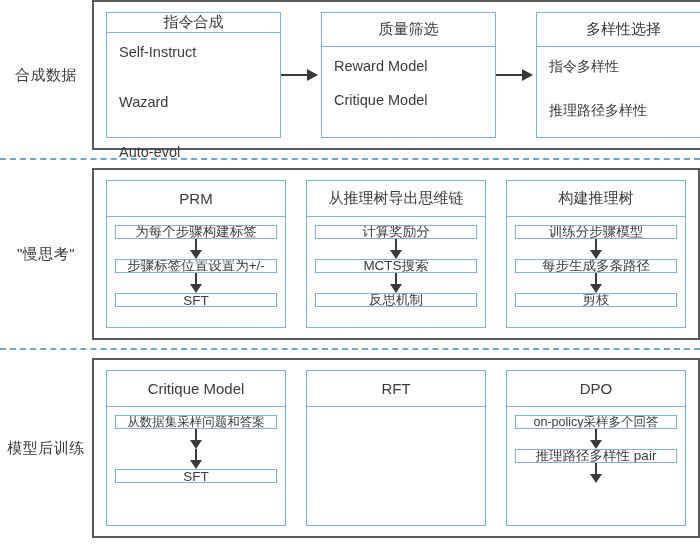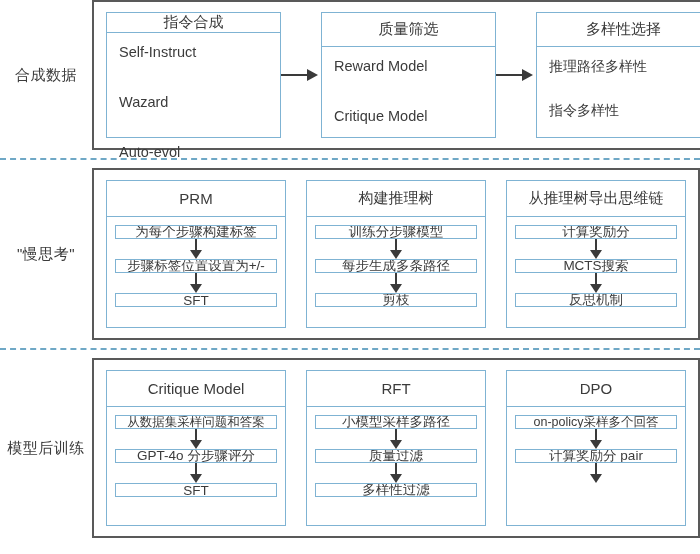--- a/index.html
+++ b/index.html
@@ -207,36 +207,36 @@
         </div>
       </div>
 
       <div class="h-arrow">
         <div class="shaft"></div>
           <div class="head"></div>
       </div>
 
       <div class="card">
         <div class="card-title">质量筛选</div>
-        <div class="card-body" style="gap:32px;">
+        <div class="card-body" style="gap:16px;">
           <div class="textline">Reward Model</div>
           <div class="textline">Critique Model</div>
         </div>
       </div>
 
       <div class="h-arrow">
         <div class="shaft"></div>
           <div class="head"></div>
       </div>
 
       <div class="card">
         <div class="card-title">多样性选择</div>
         <div class="card-body" style="gap:26px;">
+          <div class="textline cjk">指令多样性</div>
           <div class="textline cjk">推理路径多样性</div>
-          <div class="textline cjk">指令多样性</div>
         </div>
       </div>
 
     </div>
   </div>
 
   <div class="divider-wrap">
     <div class="divider"></div>
   </div>
 
@@ -255,50 +255,50 @@
           <div class="step">步骤标签位置设置为+/-</div>
           <div class="v-arrow">
               <div class="shaft"></div>
               <div class="head"></div>
             </div>
           <div class="step">SFT</div>
         </div>
       </div>
 
       <div class="card">
+        <div class="card-title">从推理树导出思维链</div>
+        <div class="card-body">
+          <div class="step">计算奖励分</div>
+          <div class="v-arrow">
+              <div class="shaft"></div>
+              <div class="head"></div>
+            </div>
+          <div class="step">MCTS搜索</div>
+          <div class="v-arrow">
+              <div class="shaft"></div>
+              <div class="head"></div>
+            </div>
+          <div class="step">反思机制</div>
+        </div>
+      </div>
+
+      <div class="card">
         <div class="card-title">构建推理树</div>
         <div class="card-body">
           <div class="step">训练分步骤模型</div>
           <div class="v-arrow">
               <div class="shaft"></div>
               <div class="head"></div>
             </div>
           <div class="step">每步生成多条路径</div>
           <div class="v-arrow">
               <div class="shaft"></div>
               <div class="head"></div>
             </div>
           <div class="step">剪枝</div>
-        </div>
-      </div>
-
-      <div class="card">
-        <div class="card-title">从推理树导出思维链</div>
-        <div class="card-body">
-          <div class="step">计算奖励分</div>
-          <div class="v-arrow">
-              <div class="shaft"></div>
-              <div class="head"></div>
-            </div>
-          <div class="step">MCTS搜索</div>
-          <div class="v-arrow">
-              <div class="shaft"></div>
-              <div class="head"></div>
-            </div>
-          <div class="step">反思机制</div>
         </div>
       </div>
 
     </div>
   </div>
 
   <div class="divider-wrap">
     <div class="divider"></div>
   </div>
 
@@ -307,55 +307,41 @@
     <div class="section-body">
 
       <div class="card">
         <div class="card-title">Critique Model</div>
         <div class="card-body">
           <div class="step" style="font-size:12.5px;">从数据集采样问题和答案</div>
           <div class="v-arrow">
               <div class="shaft"></div>
               <div class="head"></div>
             </div>
-          <div class="step">GPT-4o 分步骤评分</div>
           <div class="v-arrow">
               <div class="shaft"></div>
               <div class="head"></div>
             </div>
           <div class="step">SFT</div>
         </div>
       </div>
 
       <div class="card">
         <div class="card-title">RFT</div>
-        <div class="card-body">
-          <div class="step">小模型采样多路径</div>
-          <div class="v-arrow">
-              <div class="shaft"></div>
-              <div class="head"></div>
-            </div>
-          <div class="step">质量过滤</div>
-          <div class="v-arrow">
-              <div class="shaft"></div>
-              <div class="head"></div>
-            </div>
-          <div class="step">多样性过滤</div>
-        </div>
       </div>
 
       <div class="card">
         <div class="card-title">DPO</div>
         <div class="card-body">
           <div class="step" style="font-size:12.5px;">on-policy采样多个回答</div>
           <div class="v-arrow">
               <div class="shaft"></div>
               <div class="head"></div>
             </div>
-          <div class="step">计算奖励分 pair</div>
+          <div class="step">推理路径多样性 pair</div>
           <div class="v-arrow">
               <div class="shaft"></div>
               <div class="head"></div>
             </div>
         </div>
       </div>
 
     </div>
   </div>
 

